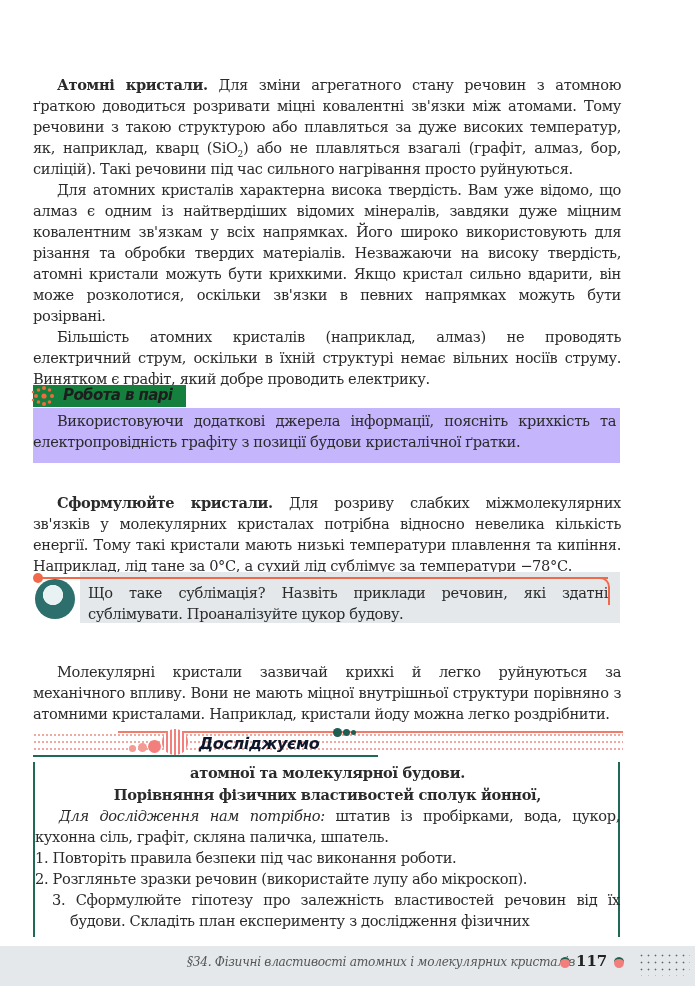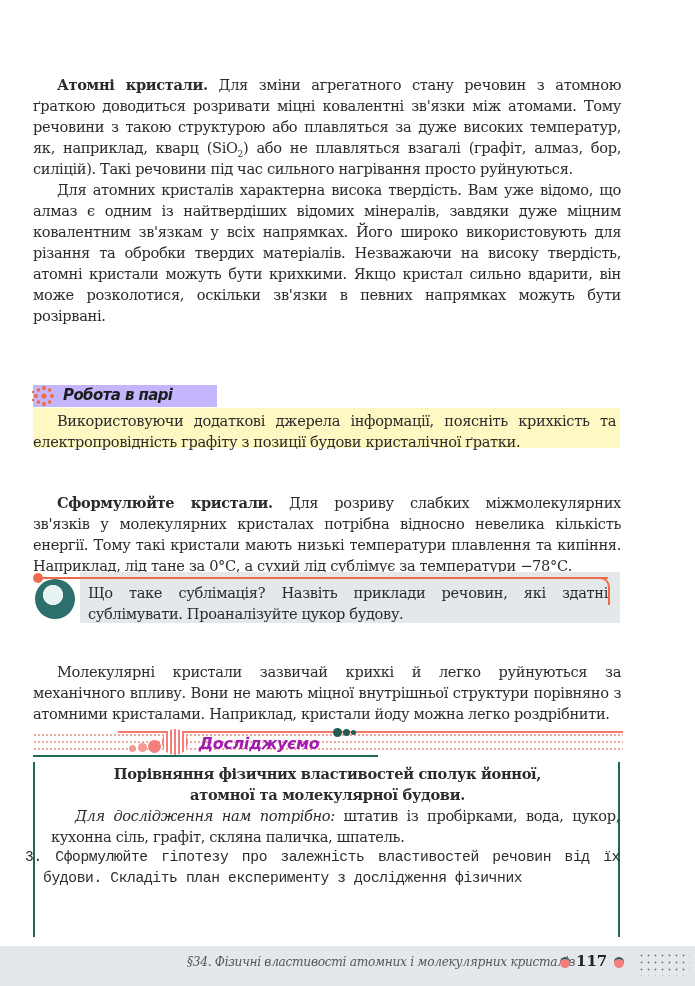--- a/index.html
+++ b/index.html
@@ -12,73 +12,74 @@
     .col { position: absolute; left: 33px; width: 588px; margin-top: 28px; }
     .p {
       font-size: 14.6px; line-height: 21px; text-align: justify;
       margin: 0; letter-spacing: -0.35px; word-spacing: 0px;
     }
     .p.indent { text-indent: 24px; }
     .b { font-weight: bold; }
     sub { font-size: 9px; line-height: 0; }
 
     
-    .pair-head { position: absolute; left: 33px; top: 385px; width: 184px; height: 22px; background: #c4b5fd; }
+    .pair-head { position: absolute; left: 33px; top: 385px; width: 153px; height: 22px; background: #15803d; }
     .pair-title {
       position: absolute; left: 30px; top: 1px;
       font-family: "DejaVu Sans", "Liberation Sans", sans-serif;
       font-weight: bold; font-style: italic; font-size: 15px; color: #1d1d1d; letter-spacing: -0.6px;
     }
     .pair-icon { position: absolute; left: -2px; top: 0px; width: 26px; height: 22px; }
-    .pair-box { position: absolute; left: 33px; top: 408px; width: 587px; height: 40px; background: #fef9c3; }
+    .pair-box { position: absolute; left: 33px; top: 408px; width: 587px; height: 55px; background: #c4b5fd; }
     .pair-box .p { padding: 2px 4px 0 0; }
 
     
     .q-box { position: absolute; left: 80px; top: 572px; width: 540px; height: 51px; background: #e4e8eb; }
     .q-line { position: absolute; left: 38px; top: 577px; width: 570px; height: 2px; background: #ef6a4a; }
     .q-line-curve { position: absolute; left: 598px; top: 577px; width: 12px; height: 28px;
       border-top: 2px solid #ef6a4a; border-right: 2px solid #ef6a4a; border-top-right-radius: 10px; box-sizing: border-box; }
     .q-dot { position: absolute; left: 33px; top: 573px; width: 10px; height: 10px; border-radius: 50%; background: #ef6a4a; }
     .q-icon { position: absolute; left: 35px; top: 579px; width: 40px; height: 40px; border-radius: 50%;
       background: radial-gradient(circle at 45% 40%, #e9f2f2 0 30%, #2c6f6c 32% 100%); }
     .q-text { position: absolute; left: 88px; top: 582px; width: 520px; }
 
     
     .res-head { position: absolute; left: 33px; top: 728px; width: 590px; height: 32px; }
     .dots-row { position: absolute; height: 2px;
       background-image: radial-gradient(circle, #f0a9a0 0.9px, transparent 1.1px);
       background-size: 4px 2px; }
     .res-title {
       position: absolute; left: 166px; top: 6px;
       font-family: "DejaVu Sans", "Liberation Sans", sans-serif; font-weight: bold; font-style: italic;
-      font-size: 16px; color: #a21caf; letter-spacing: -0.4px;
+      font-size: 16px; color: #0f172a; letter-spacing: -0.4px;
     }
     .res-box { position: absolute; left: 33px; top: 762px; width: 587px; height: 175px;
       border-left: 2px solid #1f6a57; border-right: 2px solid #1f6a57; box-sizing: border-box; }
     .res-inner { position: absolute; left: 0px; top: 0; width: 585px; }
     .center-bold { text-align: center; font-weight: bold; font-size: 14.6px; line-height: 21px; margin: 0; letter-spacing: -0.3px; }
     .it { font-style: italic; }
-    .li { font-size: 14.6px; line-height: 21px; margin: 0; padding-left: 16px; text-align: justify; letter-spacing: -0.35px; }
-    .li.hang { padding-left: 8px; text-indent: -18px; font-family: Liberation Mono, monospace; }
+    .li { font-size: 14.6px; line-height: 21px; margin: 0; padding-left: 0; text-align: justify; letter-spacing: -0.35px; }
+    .li.hang { padding-left: 35px; text-indent: -18px; }
 
     
     .footer { position: absolute; left: 0; top: 946px; width: 695px; height: 40px; background: #e4e8eb; }
     .footer-text { position: absolute; left: 187px; top: 9px;
       font-family: "DejaVu Serif", "Liberation Serif", serif; font-style: italic; font-size: 12.2px; color: #555; letter-spacing: -0.3px; }
     .page-num { position: absolute; left: 576px; top: 6px; font-weight: bold; font-size: 15px; color: #222; }
     .pdot { position: absolute; top: 11px; width: 10px; height: 11px; border-radius: 50%; background: #f27f7b; border-top: 2px solid #1f5f52; box-sizing: border-box; }
     .dot-grid { position: absolute; left: 638px; top: 6px; width: 52px; height: 24px;
       background-image: radial-gradient(circle, #666 0.8px, transparent 1.1px); background-size: 7px 7px; }
   </style>
 </head>
 <body>
 
 <div class="col" style="top:46px;">
   <p class="p indent"><span class="b">Атомні кристали.</span><span> Для зміни агрегатного стану речовин з атомною ґраткою доводиться розривати міцні ковалентні зв'язки між атомами. Тому речовини з такою структурою або плавляться за дуже високих температур, як, наприклад, кварц (SiO</span><sub>2</sub><span>) або не плавляться взагалі (графіт, алмаз, бор, силіцій). Такі речовини під час сильного нагрівання просто руйнуються.</span></p>
   <p class="p indent">Для атомних кристалів характерна висока твердість. Вам уже відомо, що алмаз є одним із найтвердіших відомих мінералів, завдяки дуже міцним ковалентним зв'язкам у всіх напрямках. Його широко використовують для різання та обробки твердих матеріалів. Незважаючи на високу твердість, атомні кристали можуть бути крихкими. Якщо кристал сильно вдарити, він може розколотися, оскільки зв'язки в певних напрямках можуть бути розірвані.</p>
+  <p class="p indent">Більшість атомних кристалів (наприклад, алмаз) не проводять електричний струм, оскільки в їхній структурі немає вільних носіїв струму. Винятком є графіт, який добре проводить електрику.</p>
 </div>
 
 <div class="pair-head">
   <svg class="pair-icon" viewBox="0 0 26 22">
     <g fill="#f26a3d">
       <circle cx="13" cy="11" r="2.6"></circle>
       <circle cx="13" cy="3" r="2"></circle>
         <circle cx="13" cy="19" r="2"></circle>
       <circle cx="5" cy="11" r="2"></circle>
         <circle cx="21" cy="11" r="2"></circle>
@@ -124,23 +125,25 @@
   <div style="position:absolute;left:115px;top:12px;width:13px;height:13px;border-radius:50%;background:#f27f7b;"></div>
   <div style="position:absolute;left:129px;top:1px;width:26px;height:26px;border-radius:50%;background:repeating-linear-gradient(90deg,#f27f7b 0 2px,#fff 2px 4px);"></div>
   <span class="res-title">Досліджуємо</span>
   <div style="position:absolute;left:300px;top:0;width:9px;height:9px;border-radius:50%;background:#1f5f52;"></div>
   <div style="position:absolute;left:310px;top:1px;width:7px;height:7px;border-radius:50%;background:#1f5f52;"></div>
   <div style="position:absolute;left:318px;top:2px;width:5px;height:5px;border-radius:50%;background:#1f5f52;"></div>
 </div>
 
 <div class="res-box">
   <div class="res-inner">
+    <p class="center-bold">атомної та молекулярної будови.</p>
     <p class="center-bold" style="margin-top:1px;">Порівняння фізичних властивостей сполук йонної,</p>
-    <p class="center-bold">атомної та молекулярної будови.</p>
     <p class="li" style="text-indent:24px;"><span class="it">Для дослідження нам потрібно:</span><span> штатив із пробірками, вода, цукор, кухонна сіль, графіт, скляна паличка, шпатель.</span></p>
+    <p class="li">1. Повторіть правила безпеки під час виконання роботи.</p>
+    <p class="li">2. Розгляньте зразки речовин (використайте лупу або мікроскоп).</p>
     <p class="li hang">3. Сформулюйте гіпотезу про залежність властивостей речовин від їх будови. Складіть план експерименту з дослідження фізичних</p>
   </div>
 </div>
 
 <div class="footer">
   <span class="footer-text">§34. Фізичні властивості атомних і молекулярних кристалів</span>
   <div class="pdot" style="left:560px;"></div>
   <span class="page-num">117</span>
   <div class="pdot" style="left:614px;"></div>
   <div class="dot-grid"></div>

